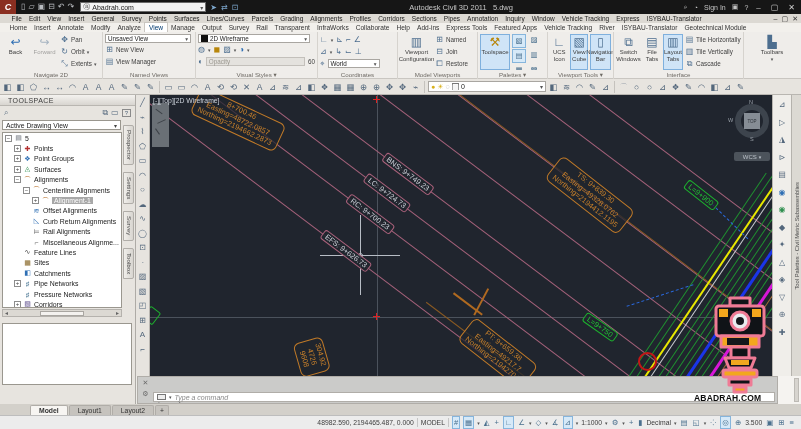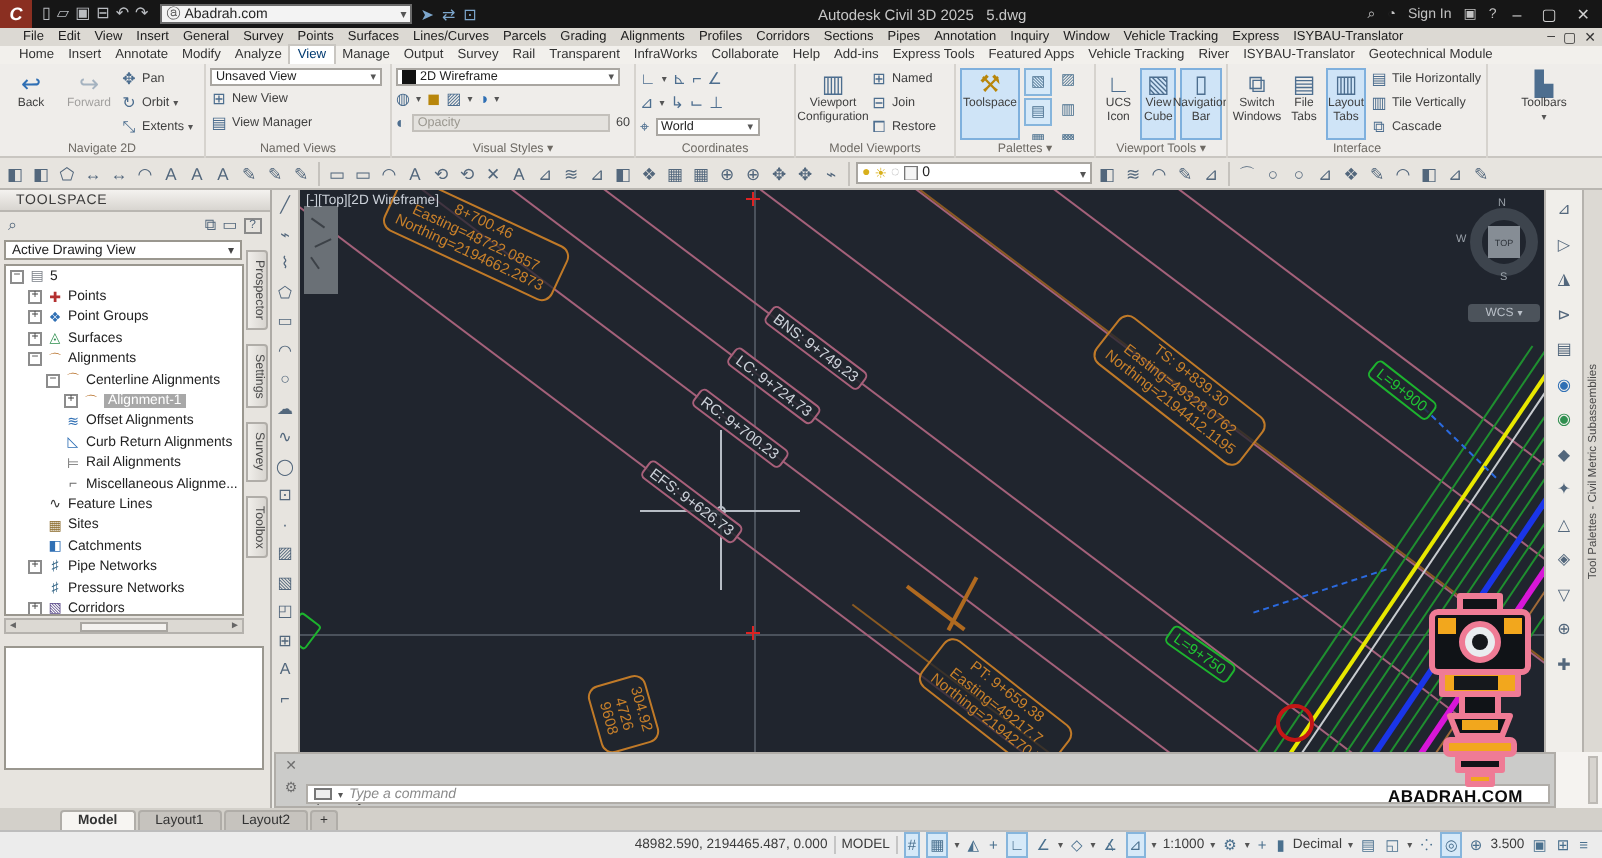--- a/index.html
+++ b/index.html
@@ -179,21 +179,21 @@
       <span style="color:#555;">ⓐ</span>
       <span>Abadrah.com</span>
       <span class="caret">▾</span>
     </div>
     <div id="qat2">
       <span>➤</span>
       <span>⇄</span>
       <span>⊡</span>
     </div>
     <div id="apptitle">
-      <span>Autodesk Civil 3D 2025</span>&nbsp;&nbsp;
+      <span>Autodesk Civil 3D 2011</span>&nbsp;&nbsp;
       <span>5.dwg</span>
     </div>
     <div id="tb-right">
       <span>⌕</span>
       <span>◔</span>
       <span>Sign In</span>
       <span>▣</span>
       <span>?</span>
       <span class="winbtn">–</span>
       <span class="winbtn">▢</span>

